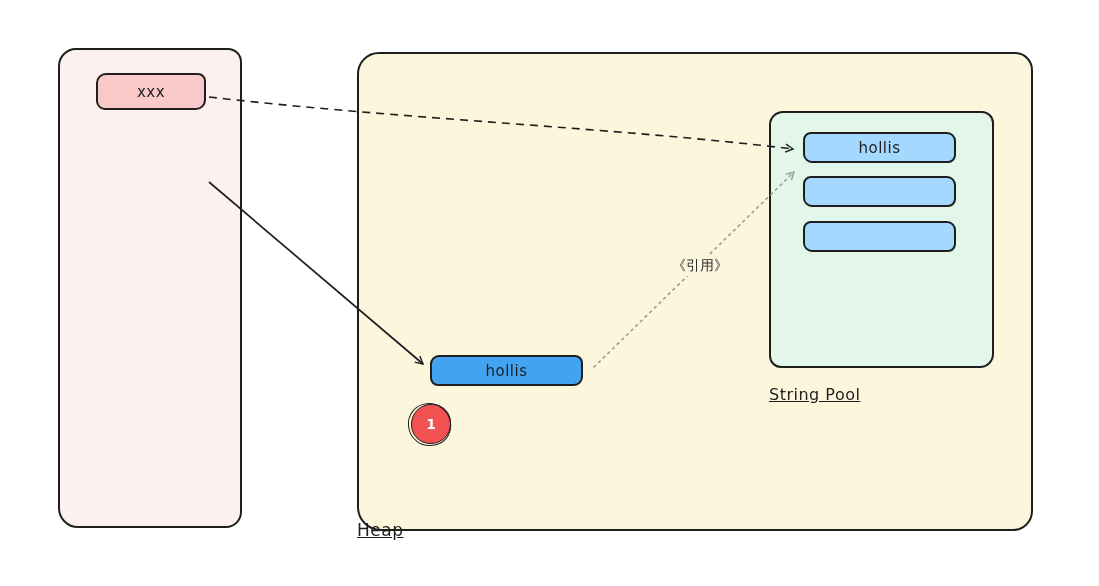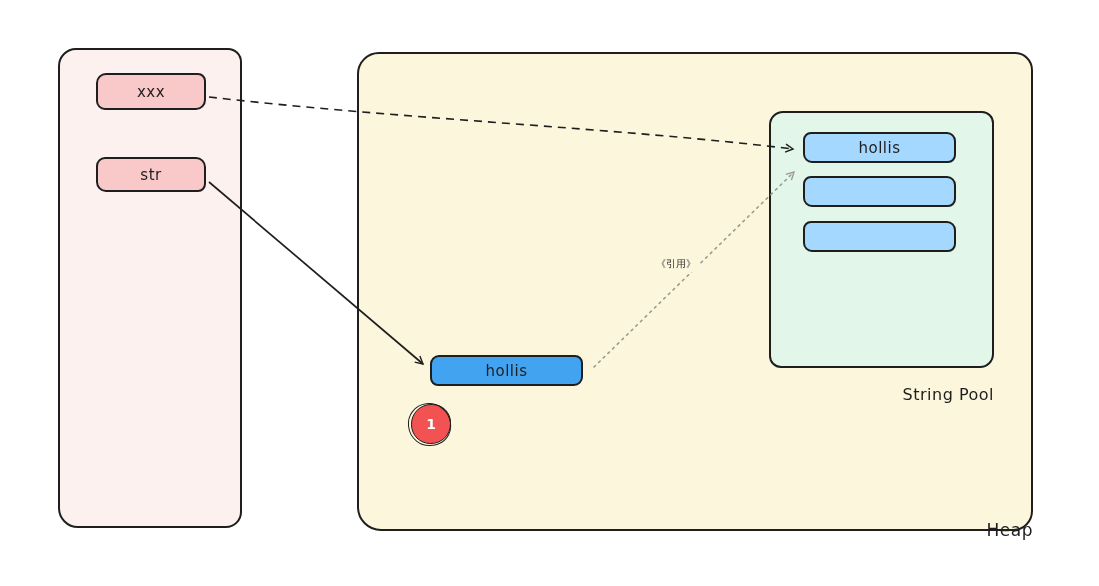--- a/index.html
+++ b/index.html
@@ -38,28 +38,28 @@
   #var-str{left:96px;top:139px;width:110px;height:35px;background:var(--stack-item-fill);
     border-radius:9px 10px 8px 10px;}
   #heap-object{left:430px;top:337px;width:153px;height:31px;background:var(--object-fill);
     border-radius:9px 8px 9px 8px;}
   .pool-slot{left:803px;width:153px;height:31px;background:var(--pool-slot-fill);
     border-radius:8px 9px 8px 9px;}
   #pool-slot-0{top:114px;}
   #pool-slot-1{top:158px;}
   #pool-slot-2{top:203px;}
   
-  .caption{position:absolute;text-align:right;font-size:17px;letter-spacing:0.5px;z-index:4;}
+  .caption{position:absolute;text-align:left;font-size:17px;letter-spacing:0.5px;z-index:4;text-decoration:underline;}
   #stack-caption{left:58px;top:528px;width:184px;}
   #heap-caption{left:357px;top:502px;width:676px;}
   #pool-caption{left:769px;top:367px;width:225px;font-size:16px;z-index:4;}
   
   #ref-label{
-    position:absolute;left:652px;top:238px;z-index:6;
-    background:var(--heap-fill);padding:1px 4px;font-size:10px;color:#2c2c2c;
+    position:absolute;left:668px;top:238px;z-index:6;
+    background:var(--heap-fill);padding:1px 4px;font-size:14px;color:#2c2c2c;
   }
   
   #step-badge{
     position:absolute;left:411px;top:386px;width:40px;height:40px;z-index:4;
     background:var(--badge-fill);border:1.6px solid var(--ink);border-radius:50% 46% 50% 48%;
     display:flex;align-items:center;justify-content:center;
     color:var(--badge-text);font-size:14px;font-weight:bold;box-sizing:border-box;
   }
   #step-badge::after{
     content:"";position:absolute;left:-4px;top:-2px;right:-1px;bottom:-3px;
@@ -88,23 +88,20 @@
       </marker>
     </defs>
     <path d="M 209 79 C 400 101, 620 110, 793 131" fill="none" stroke="#1e1e1e" stroke-width="1.6" stroke-dasharray="8 6" marker-end="url(#ah-black)"></path>
     <path d="M 209 164 L 423 346" fill="none" stroke="#1e1e1e" stroke-width="1.7" marker-end="url(#ah-black)"></path>
     <path d="M 594 349 L 794 154" fill="none" stroke="#9b9b91" stroke-width="1.6" stroke-dasharray="2 4.5" stroke-linecap="round" marker-end="url(#ah-gray)"></path>
   </svg>
 
   <div id="var-xxx" class="value-box">
     <span>xxx</span>
   </div>
-  <div id="var-str" class="value-box">
-    <span>str</span>
-  </div>
 
   <div id="heap-object" class="value-box">
     <span>hollis</span>
   </div>
 
   <div id="step-badge">
     <span>1</span>
   </div>
 
   <div id="pool-slot-0" class="value-box pool-slot">

